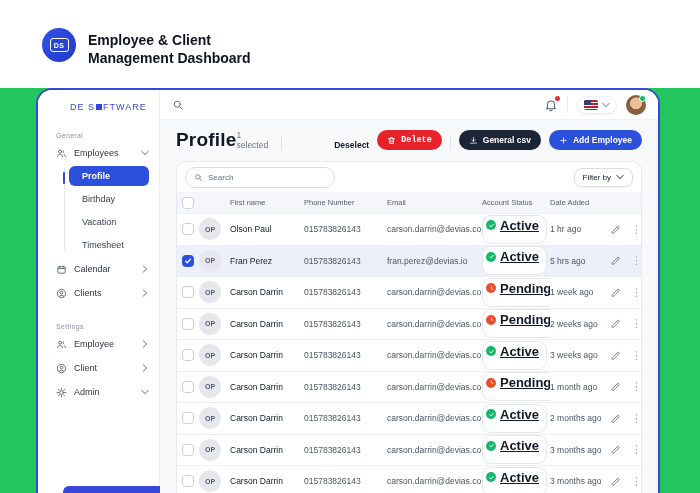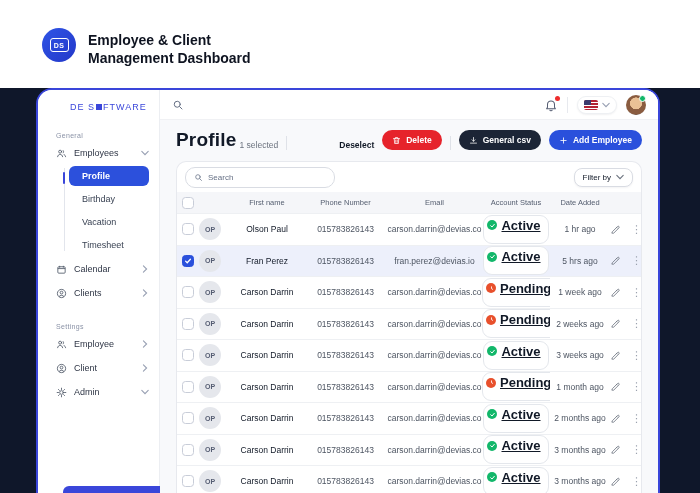--- a/index.html
+++ b/index.html
@@ -1,17 +1,17 @@
 <!DOCTYPE html>
 <html><head>
 <meta charset="utf-8">
 <style>
   * { margin:0; padding:0; box-sizing:border-box; }
   html,body { width:700px; height:493px; background:#fff; font-family:"Liberation Sans", sans-serif; }
-  .viewport { position:relative; width:700px; height:493px; overflow:hidden; background:#0f172a; }
+  .viewport { position:relative; width:700px; height:493px; overflow:hidden; background:#22c55e; }
 
   
   .app-header { position:absolute; left:0; top:0; width:700px; height:88px; background:#fff; }
   .logo-circle { position:absolute; left:42px; top:28px; width:34px; height:34px; border-radius:50%;
     background:linear-gradient(135deg,#2f54e6,#2338c9); display:flex; align-items:center; justify-content:center; }
   .logo-glyph { width:19px; height:14px; border:1.6px solid #fff; border-radius:3px;
     display:flex; align-items:center; justify-content:center; color:#fff; font-size:7px; font-weight:bold; letter-spacing:.3px; }
   .app-title { position:absolute; left:88px; top:31px; font-size:14px; line-height:18px; font-weight:bold; color:#0e1320; }
 
   
@@ -63,39 +63,39 @@
   .content { position:absolute; left:0; top:30px; right:0; bottom:0; padding:9px 16px 0; }
   .title-row { display:flex; align-items:center; margin-bottom:10px; }
   .page-title { font-size:19px; font-weight:600; color:#111927; letter-spacing:.2px; }
   .title-actions { margin-left:auto; display:flex; align-items:flex-end; gap:8px; font-size:8.5px; }
   .sel-count { color:#6c737f; }
   .v-div { width:1px; height:14px; background:#dfe2e8; }
   .deselect { color:#111927; font-weight:600; cursor:pointer;padding-left:44px; }
   .btn { display:inline-flex; align-items:center; gap:5px; border-radius:10px; padding:5px 10px;
     font-size:8.5px; font-weight:600; color:#fff; cursor:pointer; white-space:nowrap; }
   .btn svg { width:9px; height:9px; }
-  .btn-delete { background:#e6232b; }
+  .btn-delete { background:#e6232b;font-family:Liberation Mono, monospace; }
   .btn-export { background:#1c2536; }
   .btn-add { background:#2a50dc; }
 
   
   .card { background:#fff; border:1px solid #e7e9ee; border-bottom:none; border-radius:10px 10px 0 0; overflow:hidden; }
   .card-search { display:flex; align-items:center; padding:5px 8px; height:30px; }
   .search-box { display:flex; align-items:center; gap:5px; width:150px; height:21px;
     border:1px solid #d9dce3; border-radius:10px; padding:0 8px; background:#fff; }
   .search-box svg { width:9px; height:9px; color:#667085; flex:0 0 auto; }
   .search-box input { border:none; outline:none; width:100%; font-size:8px; color:#111927;
     font-family:"Liberation Sans", sans-serif; background:transparent; }
   .search-box input::placeholder { color:#667085; }
   .filter-btn { margin-left:auto; display:flex; align-items:center; gap:5px; border:1px solid #d9dce3;
     border-radius:8px; padding:4px 8px; font-size:8px; font-weight:500; color:#111927; background:#fff;
     box-shadow:0 1px 2px rgba(16,24,40,.05); cursor:pointer; }
   .filter-btn .chev { color:#6c737f; display:flex; }
 
-  .tgrid { display:grid; grid-template-columns:22px 31px 74px 83px 95px 68px 60px 22px 1fr; align-items:center;text-align:center; }
+  .tgrid { display:grid; grid-template-columns:22px 31px 74px 83px 95px 68px 60px 22px 1fr; align-items:center; }
   .thead { background:#f5f6f9; height:21px; font-size:7.5px; font-weight:500; color:#555e70; }
   .trow { height:31.5px; border-top:1px solid #eef0f3; background:#fff; font-size:8.5px; cursor:pointer; }
   .trow.selected { background:#edf0fb; }
   .cell { overflow:hidden; white-space:nowrap; }
   .c-check { display:flex; justify-content:center; }
   .checkbox { width:12px; height:12px; border:1px solid #c8cdd8; border-radius:3.5px; background:#fff;
     display:flex; align-items:center; justify-content:center; cursor:pointer; }
   .checkbox svg { width:8px; height:8px; display:none; }
   .checkbox.checked { background:#2a50dc; border-color:#2a50dc; }
   .checkbox.checked svg { display:block; }

